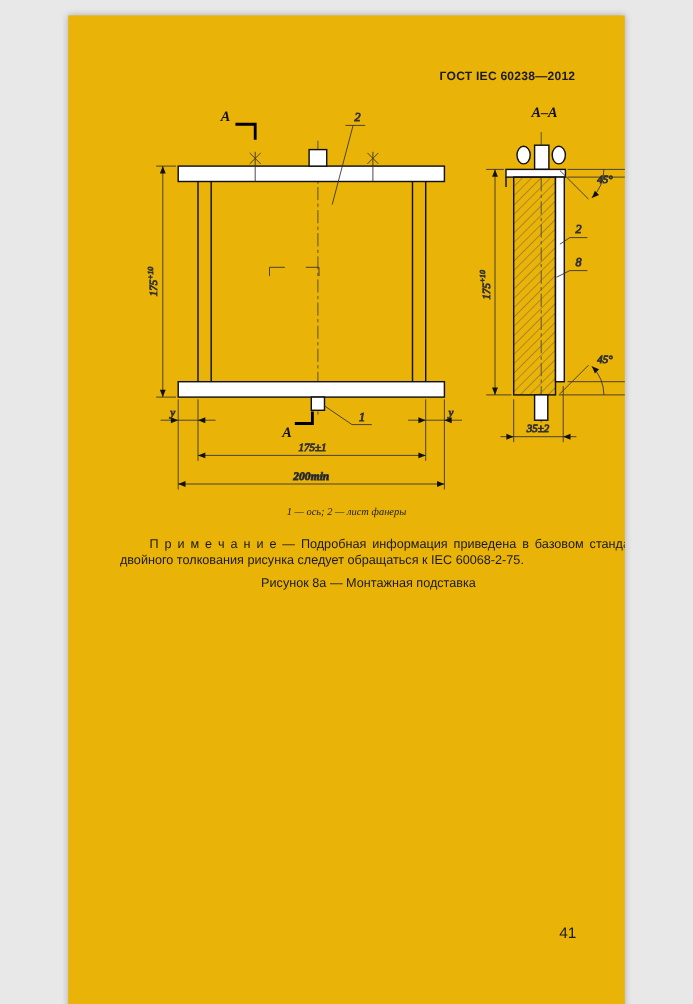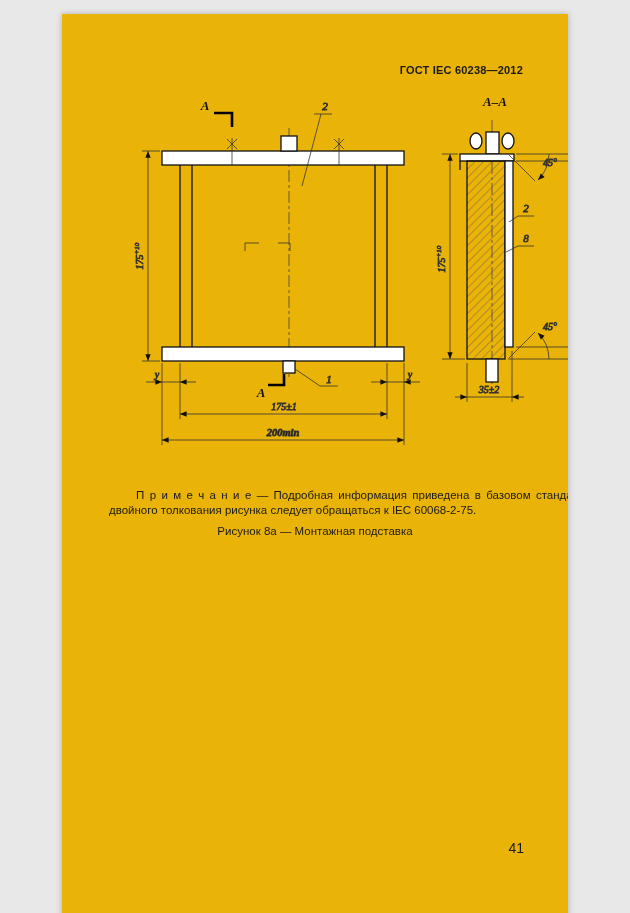--- a/index.html
+++ b/index.html
@@ -15,21 +15,21 @@
   .drawing-svg{position:absolute;left:0;top:70px;}
   .legend{
     position:absolute;top:447px;left:0;width:100%;text-align:center;
     font:italic 9.5px "Liberation Serif",serif;color:#222;
   }
   .note{
     position:absolute;top:474px;left:47px;width:540px;
     font-size:11.5px;line-height:14.5px;text-indent:27px;text-align:justify;margin:0;
   }
   .caption{
-    position:absolute;top:511px;left:0;width:100%;text-align:center;font-size:11.5px;
+    position:absolute;top:511px;left:0;width:100%;text-align:center;font-size:11.5px;padding-left:20px;
   }
   .page-number{position:absolute;top:826px;right:44px;font-size:14px;}
 
   
   .thin{stroke:#333;stroke-width:.8;fill:none;}
   .med{stroke:#111;stroke-width:1.3;}
   .thick{stroke:#000;stroke-width:2.6;}
   .center{stroke:#444;stroke-width:.8;stroke-dasharray:12 3 3 3;fill:none;}
   .dim{font:italic 10px "Liberation Serif",serif;fill:#111;}
   .sup{font-size:7px;}
@@ -208,20 +208,21 @@
         <line x1="405" y1="349" x2="405" y2="388"></line>
         <line x1="450" y1="337" x2="450" y2="388"></line>
         <line x1="393" y1="383" x2="405" y2="383" marker-end="url(#arr)"></line>
         <line x1="462" y1="383" x2="450" y2="383" marker-end="url(#arr)"></line>
         <line x1="405" y1="383" x2="450" y2="383"></line>
         <text class="dim" x="427" y="379" text-anchor="middle">35±2</text>
       </g>
     </g>
   </svg>
 
+  <div class="legend">1 — ось; 2 — лист фанеры</div>
 
   <p class="note">П р и м е ч а н и е — Подробная информация приведена в базовом стандарте. В случае двойного толкования рисунка следует обращаться к IEC 60068-2-75.</p>
 
   <div class="caption">Рисунок 8а — Монтажная подставка</div>
 
   <div class="page-number">41</div>
 
 </div>
 
 </body></html>

